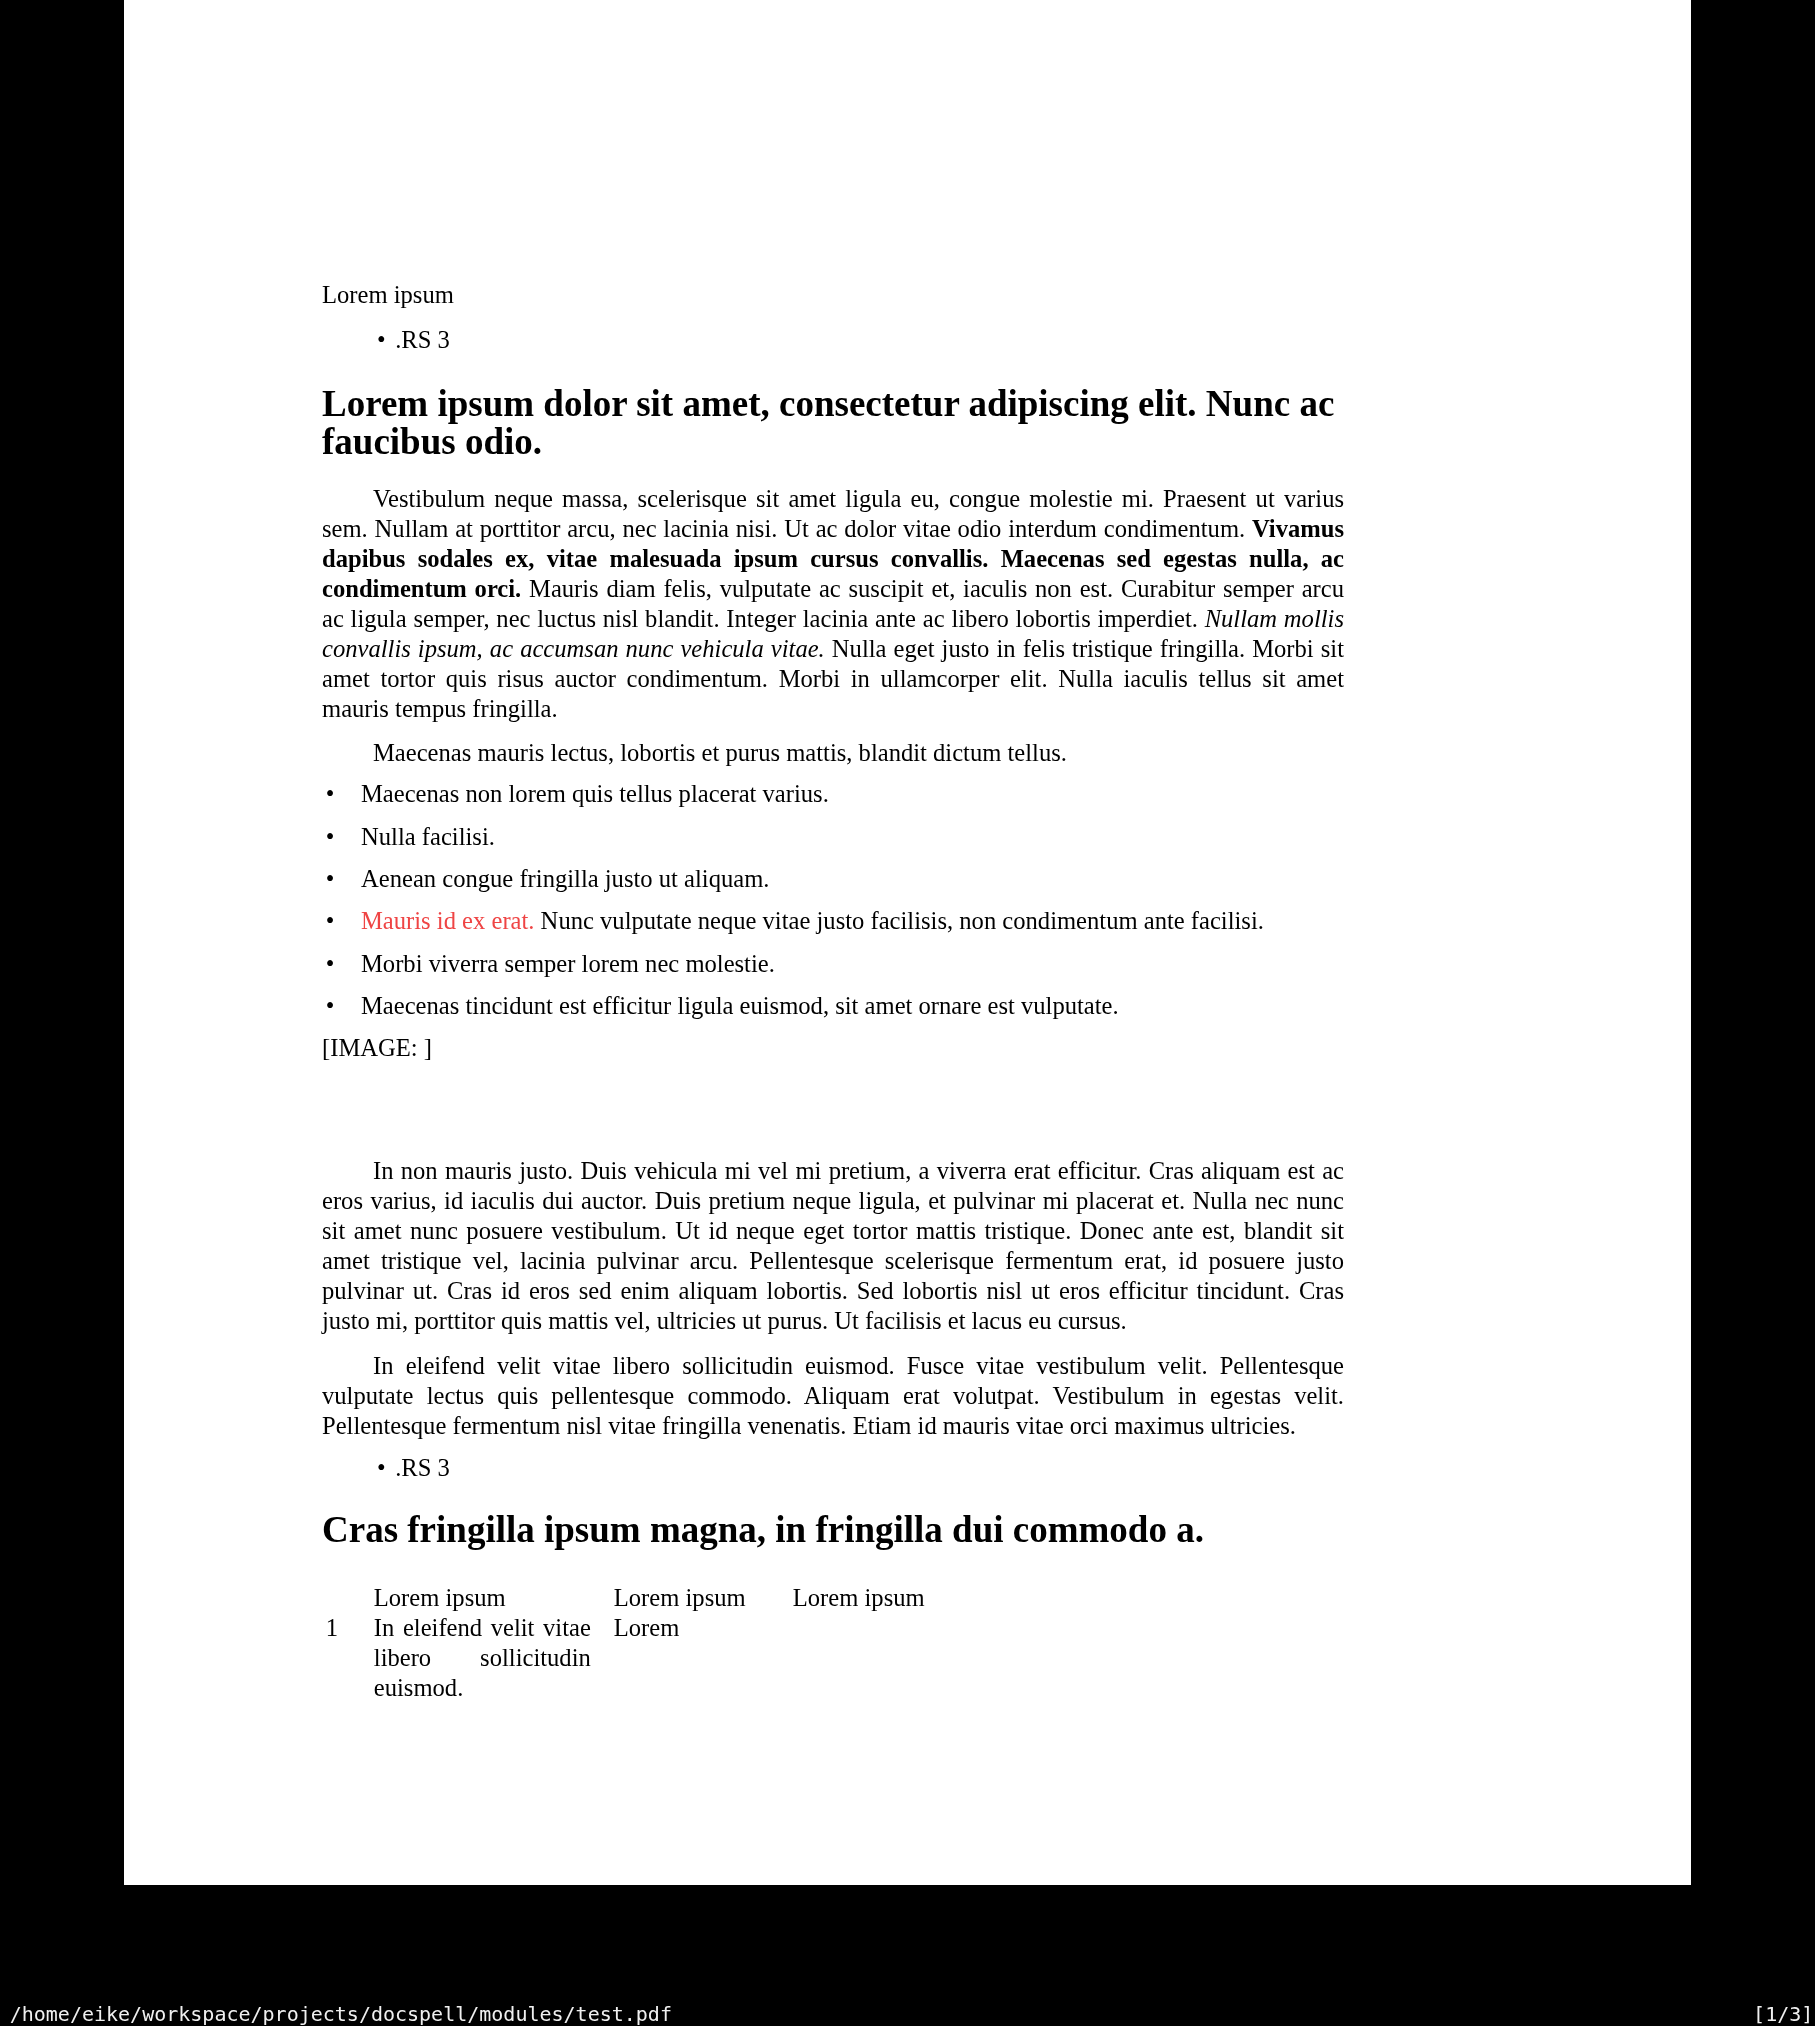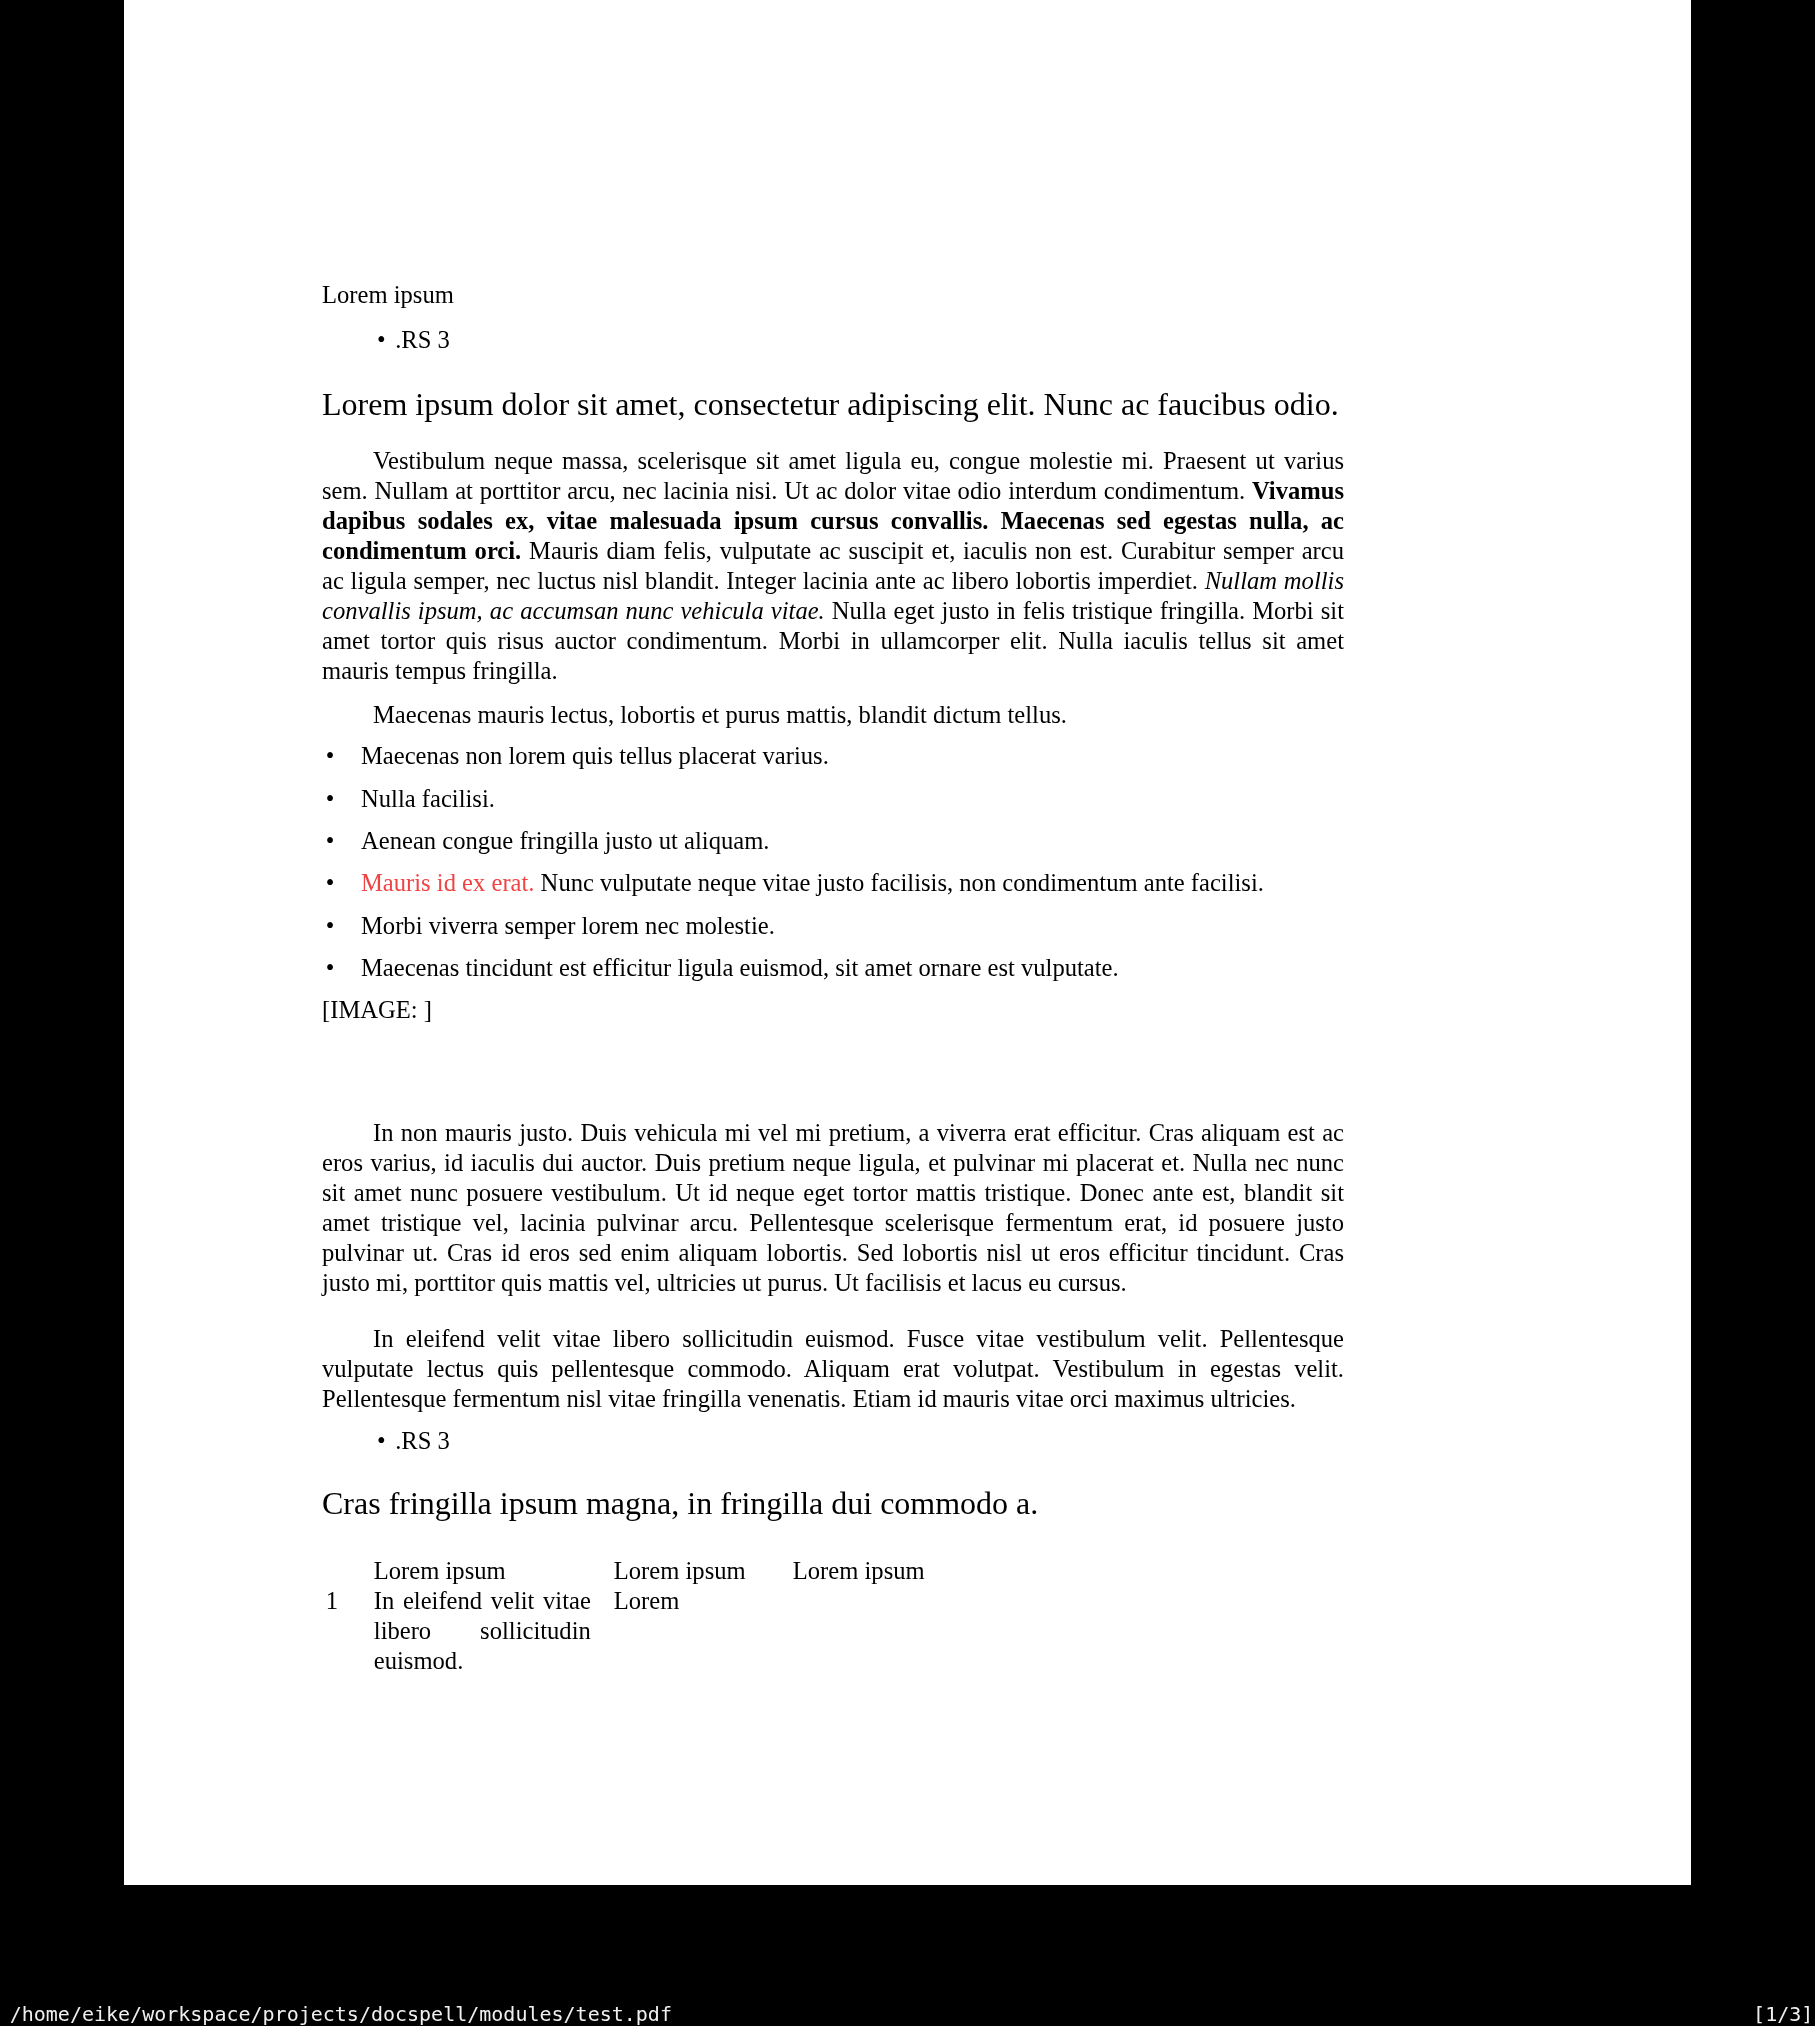--- a/index.html
+++ b/index.html
@@ -26,32 +26,32 @@
     color: #000000;
   }
   .lead { margin: 0; }
   .rs-line {
     margin: 15px 0 0 0;
     padding-left: 55px;
   }
   .rs-line .bullet { display: inline-block; }
   .rs-line .rs-text { margin-left: 9.5px; }
   h1.doc-heading {
-    font-size: 32px;
+    font-size: 37px;
     line-height: 38px;
-    font-weight: normal;
+    font-weight: bold;
     margin: 30px 0 0 0;
   }
   h1.doc-heading.second { margin-top: 28px; }
   p.body-par {
     margin: 23px 0 0 0;
     text-align: justify;
     text-indent: 51px;
   }
-  p.body-par.no-gap { margin-top: 26px; }
+  p.body-par.no-gap { margin-top: 15px; }
   .sub-line {
     margin: 14px 0 0 0;
     padding-left: 51px;
   }
   ul.doc-bullets {
     list-style: none;
     margin: 11.4px 0 0 0;
     padding: 0;
   }
   ul.doc-bullets li {

